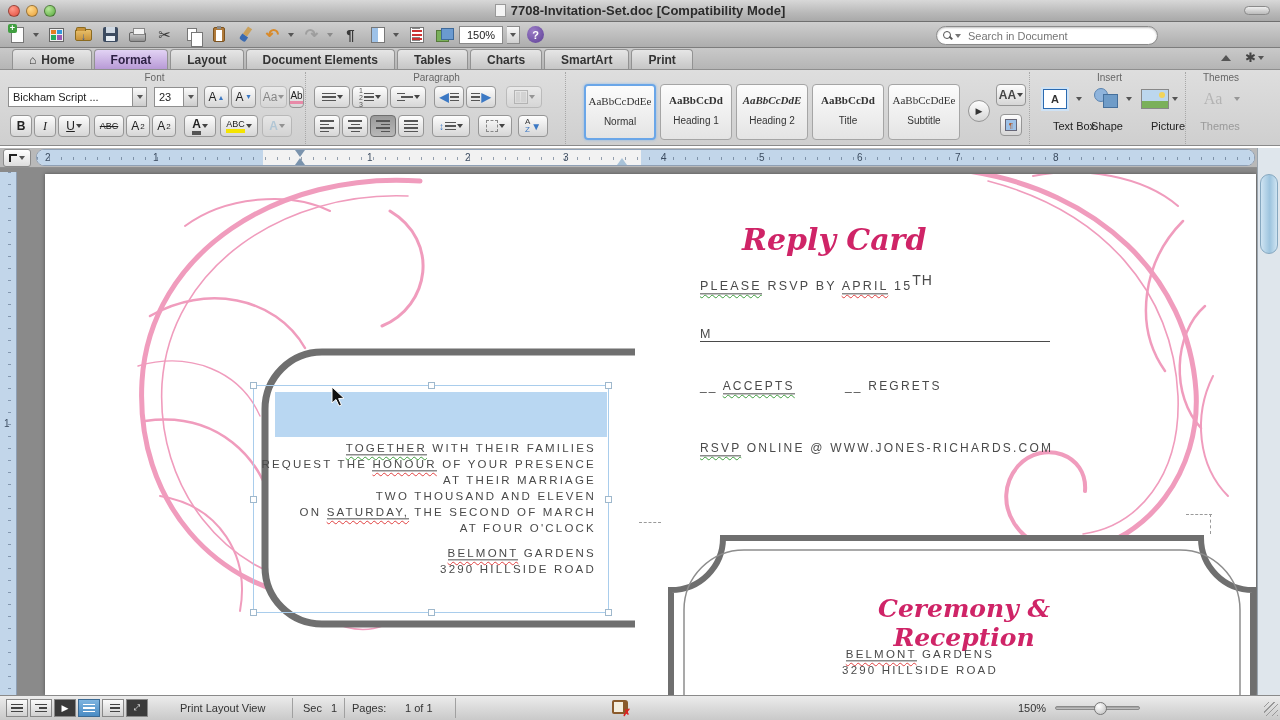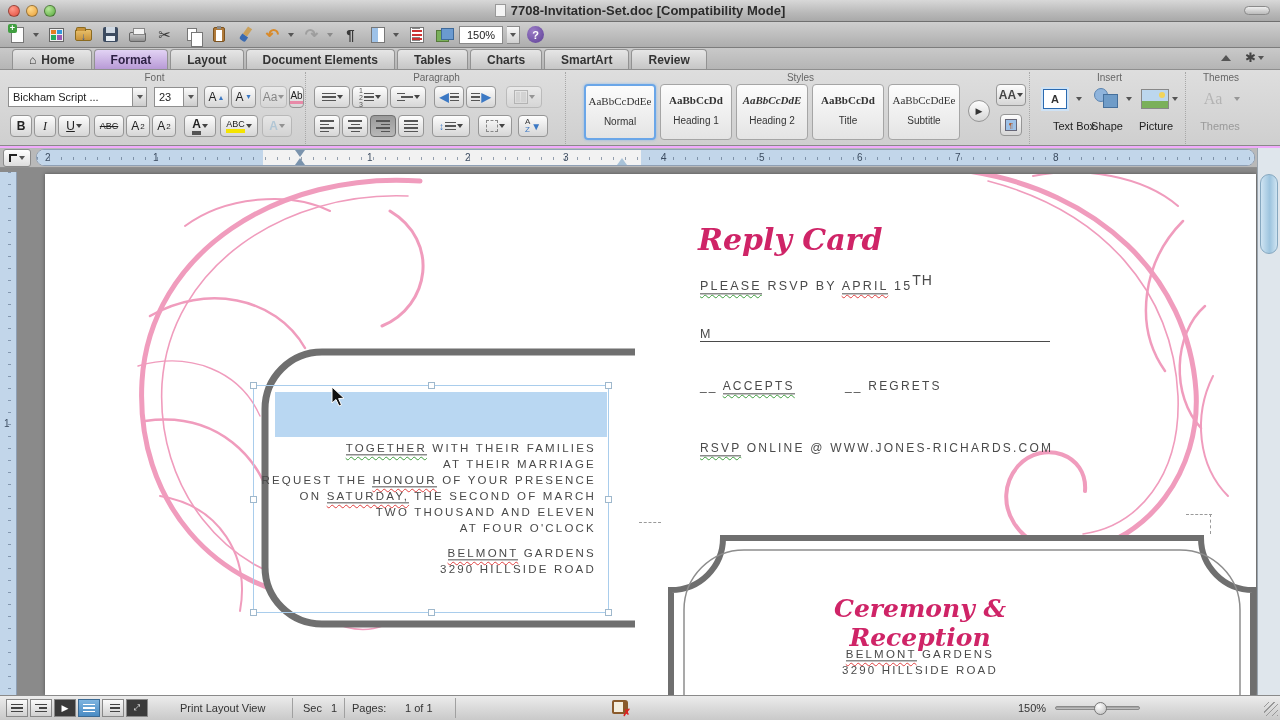--- a/index.html
+++ b/index.html
@@ -1,18 +1,18 @@
 <!DOCTYPE html>
 <html><head>
 <meta charset="utf-8">
 <style>
   html,body{margin:0;padding:0;background:#555;}
   *{box-sizing:border-box;}
   #stage{position:relative;width:1280px;height:720px;overflow:hidden;
-         font-family:"Liberation Sans",sans-serif;background:#f0abfc;-webkit-font-smoothing:antialiased;}
+         font-family:"Liberation Sans",sans-serif;background:#ffffff;-webkit-font-smoothing:antialiased;}
   .abs{position:absolute;}
 
   
   #titlebar{left:0;top:0;width:1280px;height:22px;
     background:linear-gradient(#d8d8d8,#b9b9b9 60%,#a9a9a9);border-bottom:1px solid #6f6f6f;}
   .tlight{width:12px;height:12px;border-radius:50%;top:5px;border:1px solid rgba(0,0,0,.35);}
   #tl-close{left:8px;background:radial-gradient(circle at 35% 30%,#ff9a8a,#e24b3c);}
   #tl-min{left:26px;background:radial-gradient(circle at 35% 30%,#ffd98a,#e8a03a);}
   #tl-zoom{left:44px;background:radial-gradient(circle at 35% 30%,#b6e89a,#57a83c);}
   #wtitle{top:3px;left:0;width:100%;text-align:center;font-size:13px;font-weight:bold;color:#2c2c2c;}
@@ -131,21 +131,21 @@
 
   
   #docarea{left:0;top:168px;width:1280px;height:527px;background:#8a8a8a;overflow:hidden;}
   #vruler{position:absolute;left:0;top:4px;width:17px;height:523px;background:#c2d6ea;border-right:1px solid #8fa0b5;
     background-image:repeating-linear-gradient(to bottom,rgba(70,90,115,.5) 0 1px,transparent 1px 12px);
     background-position:8px 0;background-size:3px 100%;background-repeat:no-repeat;}
   #vruler .rnum{left:4px;top:246px;}
   #page{position:absolute;left:45px;top:6px;width:1211px;height:521px;background:#fff;overflow:hidden;
     box-shadow:0 0 4px rgba(0,0,0,.4);}
 
-  .scriptpink{font-family:"DejaVu Serif",serif;font-style:italic;font-weight:bold;color:#cf2467;}
+  .scriptpink{font-family:"DejaVu Serif",serif;font-style:italic;font-weight:bold;color:#cf2467;margin-left:44px;}
   .scriptpurple{font-family:"DejaVu Serif",serif;font-style:italic;font-weight:bold;color:#8e2a8e;}
   .caps{font-size:11.5px;letter-spacing:2.2px;color:#4a4a4a;line-height:16px;white-space:nowrap;}
   .sq{box-shadow:0 1.5px 0 0 #8a8a8a;text-decoration-line:underline;text-decoration-thickness:1px;text-underline-offset:3.5px;}
   .sq-red{text-decoration-style:wavy;text-decoration-color:#e04040;}
   .sq-green{text-decoration-style:wavy;text-decoration-color:#3f9e3f;}
 
   #selbox{position:absolute;left:208px;top:211px;width:356px;height:228px;border:1px solid #a9cdec;}
   .handle{position:absolute;width:7px;height:7px;background:#fff;border:1px solid #9fb8cc;}
   #titlehl{position:absolute;left:230px;top:218px;width:332px;height:45px;background:#b9d7f2;}
   #invtitle{position:absolute;left:232px;top:222px;width:330px;text-align:center;font-size:22px;}
@@ -263,20 +263,25 @@
     <div id="tb-zoombox">
         <span>150%</span>
       </div>
     <div id="tb-zoomcaret">
         <span class="caret" style="margin:0"></span>
       </div>
     <div class="tbi">
         <span class="tb-help">?</span>
       </div>
   </div>
+  <div id="searchbox">
+    <span class="mag"></span>
+    <span class="caret" style="border-top-color:#777"></span>
+    <input placeholder="Search in Document" style="">
+  </div>
 
   <div class="abs" id="tabrow">
     <div class="rtab">
         <span class="home-ico">⌂</span>
         <span>Home</span>
       </div>
     <div class="rtab active">
         <span>Format</span>
       </div>
     <div class="rtab">
@@ -288,21 +293,21 @@
     <div class="rtab">
         <span>Tables</span>
       </div>
     <div class="rtab">
         <span>Charts</span>
       </div>
     <div class="rtab">
         <span>SmartArt</span>
       </div>
     <div class="rtab">
-        <span>Review</span>
+        <span>Print</span>
       </div>
   </div>
   <div id="tab-tools">
     <span class="chev"></span>
     <span style="display:flex;align-items:center;gap:2px">
         <span class="gear">✱</span>
         <span class="caret"></span>
       </span>
   </div>
 
@@ -461,21 +466,20 @@
           <span class="sqdash"></span>
           <span class="caret"></span>
         </div>
       <div class="rbtn" style="left:210px;top:43px;width:30px">
           <span style="font-size:8px;line-height:1;color:#333"><span>A</span><br><span style="color:#3b78c4">Z</span></span>
           <span style="color:#3b78c4;font-size:10px">▼</span>
         </div>
     </div>
 
     <div class="rgroup" style="left:572px;width:458px">
-      <div class="rglabel">Styles</div>
       <div class="chip sel" style="left:12px">
           <div class="sample">AaBbCcDdEe</div>
           <div class="cname">Normal</div>
         </div>
       <div class="chip" style="left:88px">
           <div class="sample" style="font-weight:bold">AaBbCcDd</div>
           <div class="cname">Heading 1</div>
         </div>
       <div class="chip" style="left:164px">
           <div class="sample" style="font-weight:bold;font-style:italic">AaBbCcDdE</div>
@@ -515,21 +519,21 @@
         </div>
       <span class="caret" style="position:absolute;left:92px;top:25px"></span>
       <div class="insico" style="left:104px">
           <span style="position:relative;width:28px;height:20px;background:linear-gradient(#bcd7ee 60%,#7ab05a 60%);border:1px solid #888;overflow:hidden">
             <i style="position:absolute;right:3px;top:2px;width:6px;height:6px;border-radius:50%;background:#f2d45a"></i>
           </span>
         </div>
       <span class="caret" style="position:absolute;left:138px;top:25px"></span>
       <div class="inslabel" style="left:16px;width:48px">Text Box</div>
       <div class="inslabel" style="left:52px;width:42px">Shape</div>
-      <div class="inslabel" style="left:98px;width:48px">Picture</div>
+      <div class="inslabel" style="left:110px;width:48px">Picture</div>
     </div>
 
     <div class="rgroup" style="left:1188px;width:66px;border-right:none">
       <div class="rglabel">Themes</div>
       <div class="insico" style="left:8px;opacity:.45">
           <span style="font-size:16px;color:#888;font-family:'Liberation Serif',serif">Aa</span>
         </div>
       <span class="caret" style="position:absolute;left:46px;top:25px;opacity:.5"></span>
       <div class="inslabel" style="left:0;width:64px;color:#999">Themes</div>
     </div>
@@ -606,24 +610,24 @@
 
       <svg class="abs" style="left:160px;top:168px" width="442" height="292" viewBox="0 0 442 292">
         <path d="M430,10 L117,10 A57,57 0 0 0 60,67 L60,225 A57,57 0 0 0 117,282 L430,282 Z" fill="#ffffff" stroke="none"></path>
         <path d="M430,10 L117,10 A57,57 0 0 0 60,67 L60,225 A57,57 0 0 0 117,282 L430,282" fill="none" stroke="#6f6f6f" stroke-width="7"></path>
       </svg>
 
       <div id="titlehl"></div>
 
       <div id="invbody">
         <div class="caps"><span class="sq sq-green">TOGETHER</span><span> WITH THEIR FAMILIES</span></div>
+        <div class="caps"><span>REQUEST THE </span><span class="sq sq-red">HONOUR</span><span> OF YOUR PRESENCE</span></div>
         <div class="caps"><span>AT THEIR MARRIAGE</span></div>
-        <div class="caps"><span>REQUEST THE </span><span class="sq sq-red">HONOUR</span><span> OF YOUR PRESENCE</span></div>
+        <div class="caps"><span>TWO THOUSAND AND ELEVEN</span></div>
         <div class="caps"><span>ON </span><span class="sq sq-red">SATURDAY,</span><span> THE SECOND OF MARCH</span></div>
-        <div class="caps"><span>TWO THOUSAND AND ELEVEN</span></div>
         <div class="caps"><span>AT FOUR O'CLOCK</span></div>
       </div>
       <div id="invvenue">
         <div class="caps"><span class="sq sq-red">BELMONT</span><span> GARDENS</span></div>
         <div class="caps"><span>3290 HILLSIDE ROAD</span></div>
       </div>
 
       <div id="selbox">
         <span class="handle" style="left:-4px;top:-4px"></span>
         <span class="handle" style="left:174px;top:-4px"></span>

